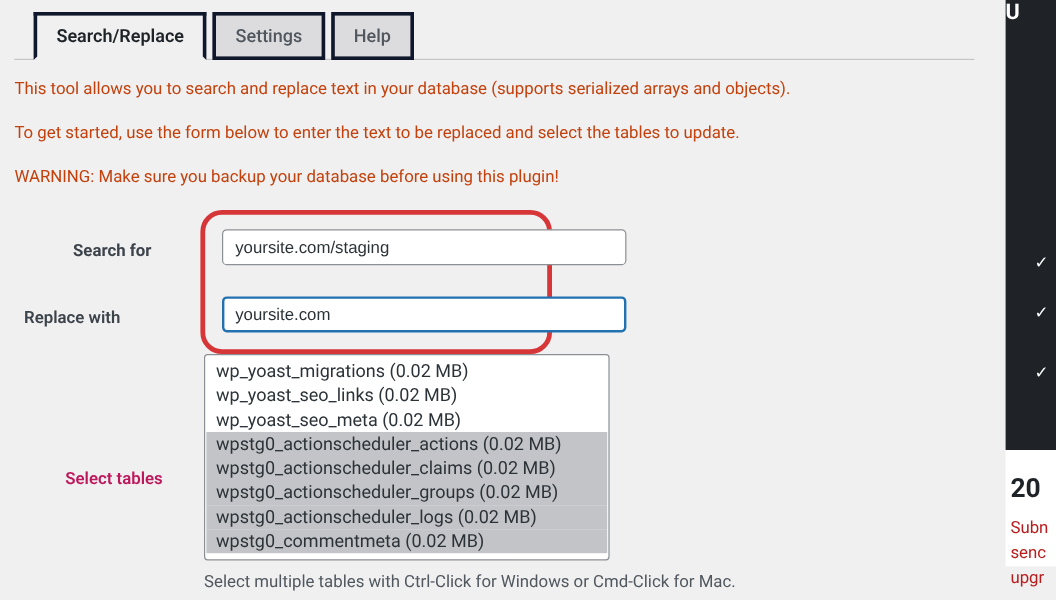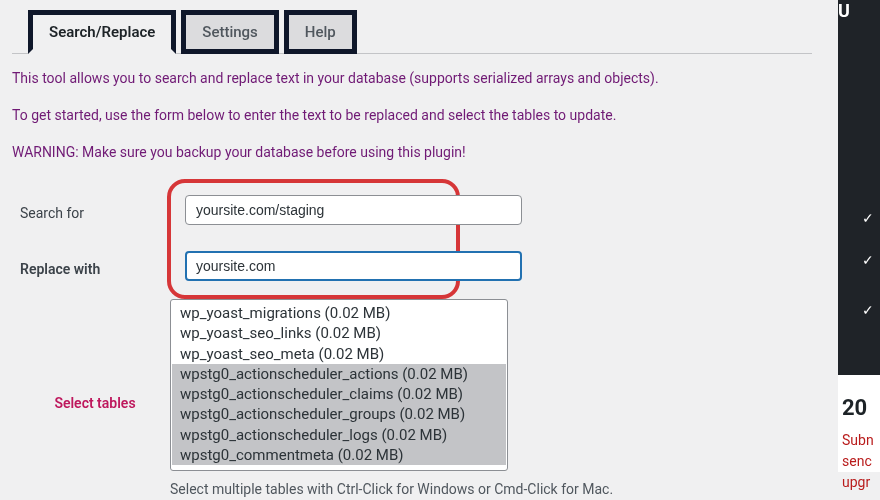--- a/index.html
+++ b/index.html
@@ -18,41 +18,41 @@
   width: 830px;
 }
 .tabs {
   display: flex;
   border-bottom: 1px solid #c3c4c7;
   margin-bottom: 14px;
 }
 .tab {
   padding: 8px 16px;
   background: #dcdcde;
-  border: 5px solid #0f172a;
+  border: 3px solid #0f172a;
   margin-left: 5px;
   margin-bottom: -1px;
   border-radius: 0;
   cursor: pointer;
   font-size: 15px;
   color: #50575e;
   font-weight: 500;
   text-align: center;
 }
 .tab:first-child { margin-left: 16px; }
 .tab.active {
   background: #f0f0f1;
   border-bottom-color: #f0f0f1;
   color: #1d2327;
   font-weight: 600;
 }
 .intro p {
   margin-bottom: 16px;
   font-size: 14px;
-  color: #701a75;
+  color: #c2410c;
   line-height: 1.5;
 }
 .intro p strong { font-weight: 400; }
 .highlight {
   border: 4px solid #d63638;
   border-radius: 18px;
   padding: 12px 14px 14px;
   width: 293px;
 }
 .text-input {
@@ -154,21 +154,21 @@
   </div>
 
   <div class="intro">
     <p>This tool allows you to search and replace text in your database (supports serialized arrays and objects).</p>
     <p>To get started, use the form below to enter the text to be replaced and select the tables to update.</p>
     <p><strong>WARNING:</strong><span> Make sure you backup your database before using this plugin!</span></p>
   </div>
 
   <div style="display:flex; align-items:flex-start;">
     <div style="width:155px;">
-      <div class="label" style="padding-top:26px; padding-left:8px; font-weight:400;">Search for</div>
+      <div class="label" style="padding-top:26px; padding-left:8px; font-weight:700;text-align:center;">Search for</div>
       <div class="label" style="padding-top:40px; padding-left:8px; font-weight:600;">Replace with</div>
     </div>
     <div class="highlight">
       <input class="text-input" type="text" value="yoursite.com/staging" style="">
       <div class="highlight-spacer"></div>
       <input class="text-input focused" type="text" value="yoursite.com" style="">
     </div>
   </div>
 
   <div class="tables-group">

